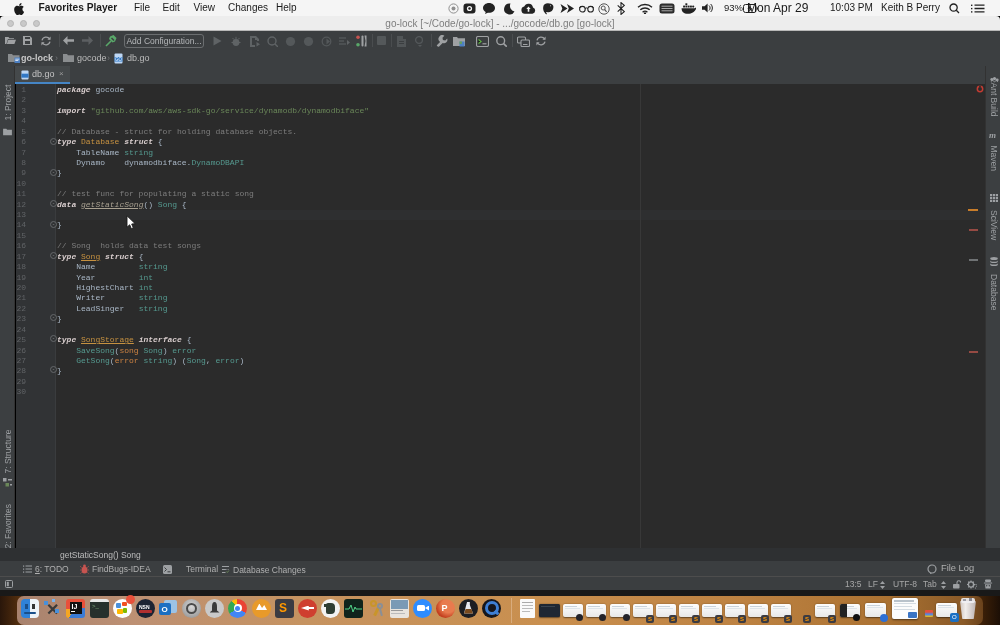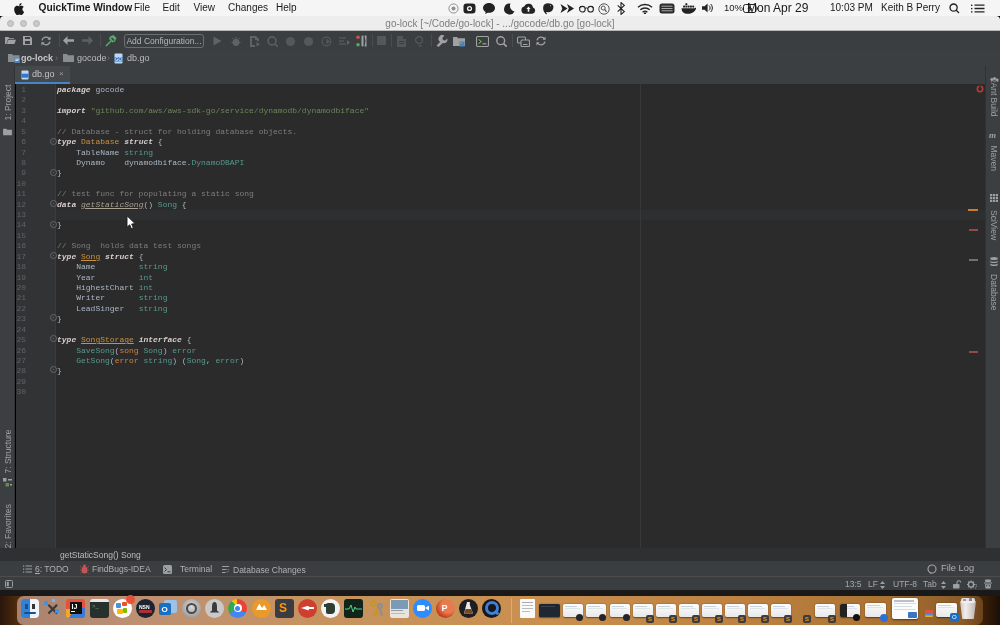--- a/index.html
+++ b/index.html
@@ -44,21 +44,21 @@
 #desk{left:0;top:590px;width:1000px;height:35px;background:#100e0c}
 #dock{position:absolute;left:17px;top:6px;width:966px;height:29px;background:linear-gradient(90deg,#a8826e,#bd9073 12%,#c69360 30%,#c98f4e 55%,#bd8242 75%,#ab7232 90%,#8a5a28 98%,#6a421c);border-radius:7px}
 .mw{position:absolute;background:linear-gradient(#fdfdfd,#e8e8e8);border-radius:2px;box-shadow:0 0.5px 1.5px rgba(0,0,0,.5)}
 .badge{position:absolute;border-radius:2px;font-size:6px;line-height:8px;text-align:center}
 </style></head><body>
 
 <div class="a" id="menubar">
 <svg class="a" style="left:14px;top:2.5px" width="11" height="12" viewBox="0 0 11 12">
       <path fill="#1a1a1a" d="M8.4 6.3c0-1.5 1.2-2.2 1.3-2.3-.7-1-1.8-1.2-2.2-1.2-.9-.1-1.8.5-2.3.5-.5 0-1.2-.5-2-.5-1 0-2 .6-2.5 1.5-1.1 1.9-.3 4.7.8 6.2.5.8 1.1 1.6 1.9 1.6.8 0 1.1-.5 2-.5s1.2.5 2 .5 1.4-.8 1.9-1.5c.6-.9.8-1.7.8-1.8 0 0-1.6-.6-1.7-2.5zM6.9 1.9c.4-.5.7-1.2.6-1.9-.6 0-1.3.4-1.8.9-.4.4-.7 1.1-.6 1.8.7.1 1.4-.3 1.8-.8z"></path>
     </svg>
-<span class="mi" style="left:38.5px;font-weight:bold;font-size:10.2px">QuickTime Window</span>
+<span class="mi" style="left:38.5px;font-weight:bold;font-size:10.2px">Favorites Player</span>
 <span class="mi" style="left:134px">File</span>
 <span class="mi" style="left:162.5px">Edit</span>
 <span class="mi" style="left:193.5px">View</span>
 <span class="mi" style="left:228px">Changes</span>
 <span class="mi" style="left:276px">Help</span>
 <svg class="a" style="left:448px;top:3px" width="11" height="11" viewBox="0 0 11 11">
       <circle cx="5.5" cy="5.5" r="4.6" fill="none" stroke="#8f8f8f" stroke-width="1"></circle>
       <circle cx="5.5" cy="5.5" r="2" fill="#8f8f8f"></circle>
     </svg>
 <svg class="a" style="left:463px;top:3px" width="13" height="11" viewBox="0 0 13 11">
@@ -116,21 +116,21 @@
         <rect x="6.7" y="2.6" width="1.9" height="1.9"></rect>
         <rect x="9" y="2.6" width="1.9" height="1.9"></rect>
         <path d="M0.6 5.2 h13 c.8 0 1.3-.4 1.4-.9.2.4.1 1.7-.6 2.8-.9 1.4-2.2 2.8-4.8 3.4-3 .7-6.2.2-7.9-1.6C.8 7.8.5 6.2.6 5.2z"></path>
       </g>
       <circle cx="12.2" cy="3.6" r="1.1" fill="#222"></circle>
     </svg>
 <svg class="a" style="left:702px;top:3px" width="12" height="10" viewBox="0 0 12 10">
       <path fill="#222" d="M0 3.2h2.6L5.6 0.4v9.2L2.6 6.8H0z"></path>
       <path d="M7 2.5a3.4 3.4 0 0 1 0 5M8.7 1a5.6 5.6 0 0 1 0 8" fill="none" stroke="#222" stroke-width="1"></path>
     </svg>
-<span class="mi" style="left:724px;font-size:9.5px">10%</span>
+<span class="mi" style="left:724px;font-size:9.5px">93%</span>
 <svg class="a" style="left:743px;top:3.5px" width="15" height="9" viewBox="0 0 15 9">
       <rect x="0.5" y="0.5" width="12.5" height="8" rx="2" fill="none" stroke="#222" stroke-width="1"></rect>
       <path d="M13.7 3v3c.8-.2 1.3-.8 1.3-1.5s-.5-1.3-1.3-1.5z" fill="#222"></path>
       <path fill="#222" d="M7.6 0.8 L4.4 4.7 H6.4 L5.9 8.2 L9.2 4.2 H7.1 Z"></path>
     </svg>
 <span class="mi" style="left:747px;font-size:12px">Mon Apr 29</span>
     <span class="mi" style="left:830px;font-size:10px">10:03 PM</span>
 <span class="mi" style="left:881px;font-size:10px">Keith B Perry</span>
 <svg class="a" style="left:949px;top:3px" width="11" height="11" viewBox="0 0 11 11">
       <circle cx="4.6" cy="4.6" r="3.6" fill="none" stroke="#222" stroke-width="1.3"></circle>
@@ -451,21 +451,21 @@
       <ellipse cx="4.5" cy="6" rx="3" ry="3.6" fill="#c75450"></ellipse>
       <circle cx="4.5" cy="2" r="1.4" fill="#c75450"></circle>
       <path stroke="#c75450" stroke-width="0.8" d="M1.5 3.5 L0.3 2.2 M7.5 3.5 L8.7 2.2 M0.8 6 H0 M8.2 6 H9 M1.5 8.5 L0.5 9.5 M7.5 8.5 L8.5 9.5"></path>
     </svg>
 <span class="a" style="left:92px;top:2.5px">FindBugs-IDEA</span>
 <svg class="a" style="left:163px;top:3.5px" width="9" height="9" viewBox="0 0 9 9">
       <rect width="9" height="9" rx="1.5" fill="#9da0a3"></rect>
       <path d="M1.5 2.5l2 2-2 2" stroke="#3b3e40" stroke-width="1" fill="none"></path>
       <path d="M4.5 6.8h3" stroke="#3b3e40" stroke-width="1"></path>
     </svg>
-<span class="a" style="left:180px;top:2.5px">Terminal</span>
+<span class="a" style="left:186px;top:2.5px">Terminal</span>
 <svg class="a" style="left:221px;top:3.5px" width="9" height="9" viewBox="0 0 9 9">
       <g stroke="#9da0a3" stroke-width="1.1" fill="none">
         <path d="M1 1.5h7M1 4.5h7M1 7.5h7"></path>
       </g>
       <circle cx="6.5" cy="6.5" r="2.3" fill="#3b3e40"></circle>
       <path d="M5.3 6.5l1 1 1.6-2" stroke="#6a8759" stroke-width="0.9" fill="none"></path>
     </svg>
 <span class="a" style="left:233px;top:4px">Database Changes</span>
 <svg class="a" style="left:927px;top:3px" width="10" height="10" viewBox="0 0 10 10">
       <circle cx="5" cy="5" r="4" fill="none" stroke="#9da0a3" stroke-width="1.2"></circle>

